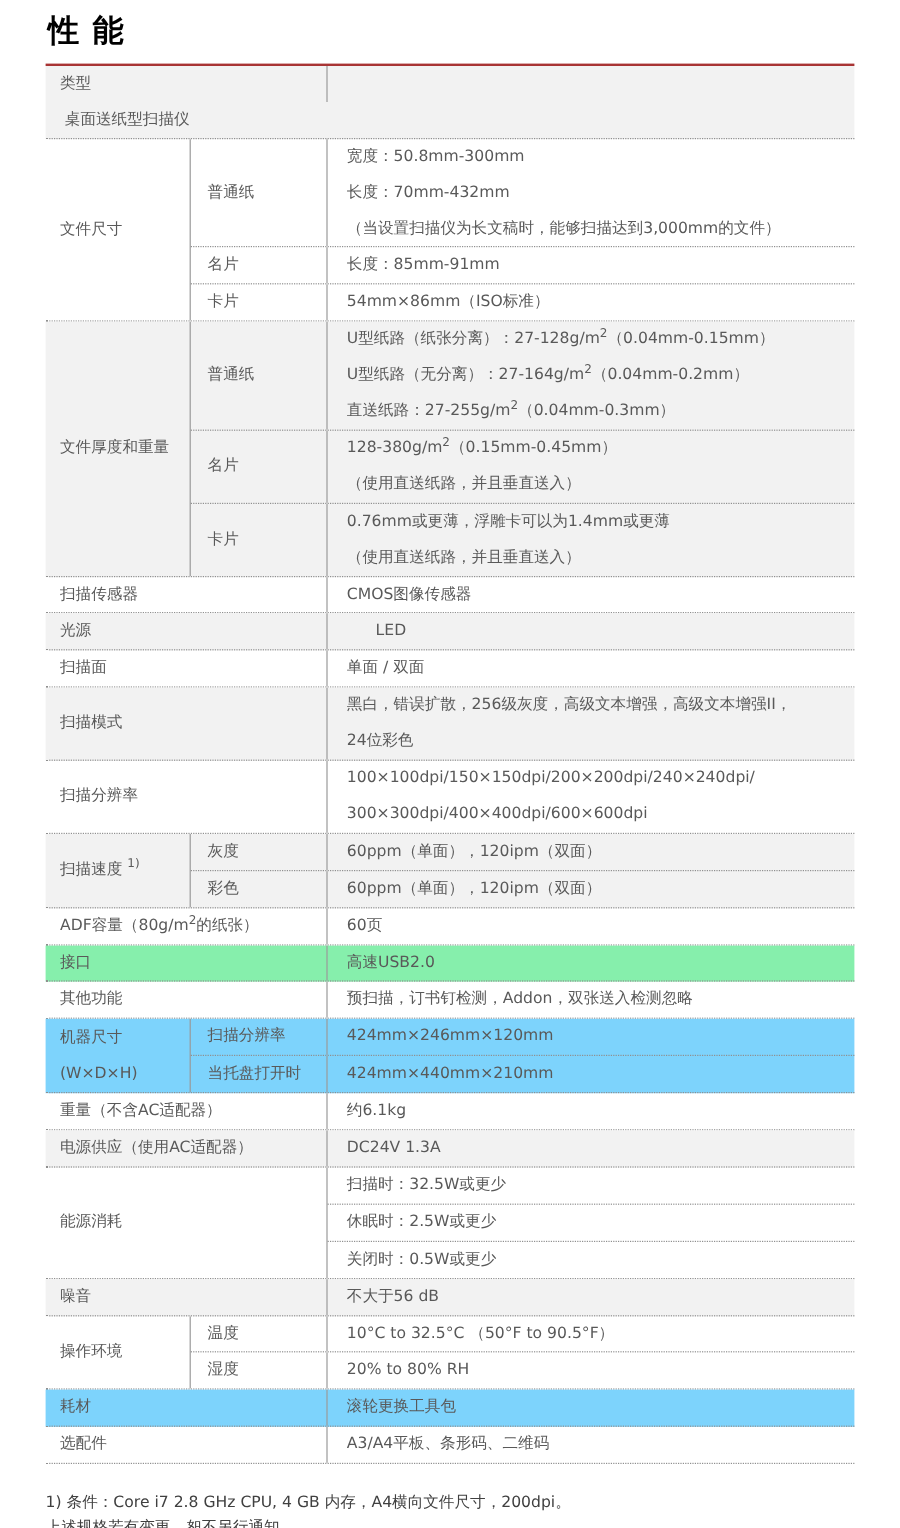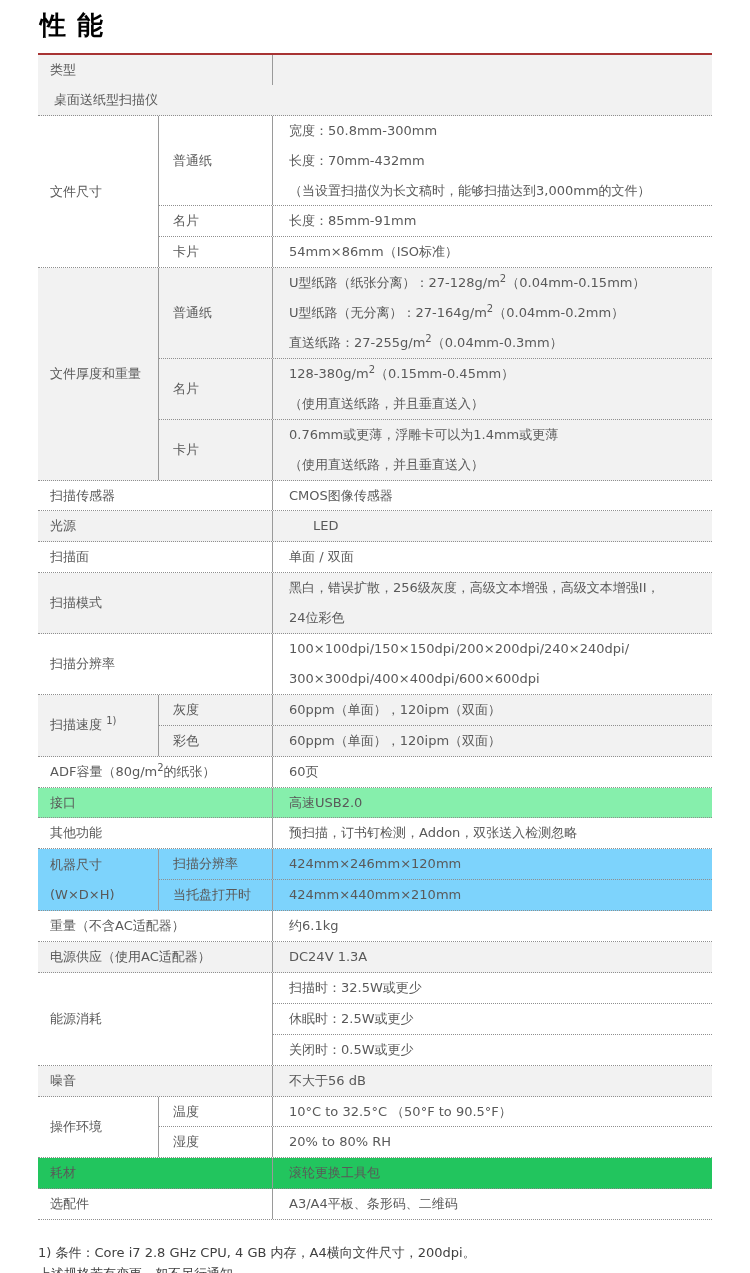--- a/index.html
+++ b/index.html
@@ -301,21 +301,21 @@
           <div class="subrow">
             <div class="cell sub">
               <div class="lline">湿度</div>
             </div>
             <div class="cell value">
               <div class="vline">20% to 80% RH</div>
             </div>
           </div>
         </div>
       </div>
-      <div class="row shaded" style="background: #22c55e;">
+      <div class="row shaded" style="background: #7dd3fc;">
         <div class="cell label wide">
           <div class="lline">耗材</div>
         </div>
         <div class="cell value">
           <div class="vline">滚轮更换工具包</div>
         </div>
       </div>
       <div class="row">
         <div class="cell label wide">
           <div class="lline">选配件</div>

